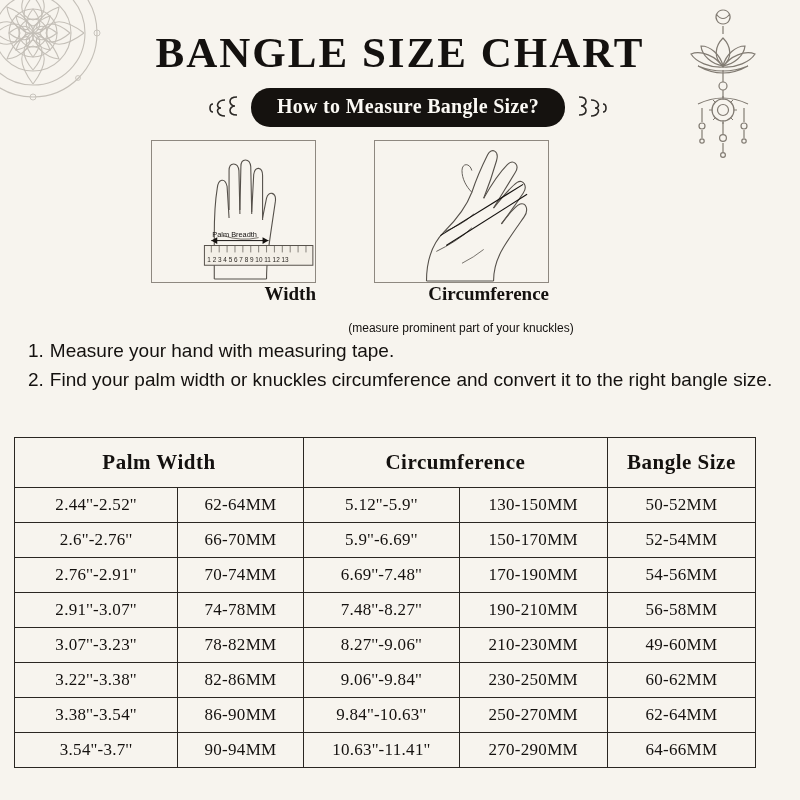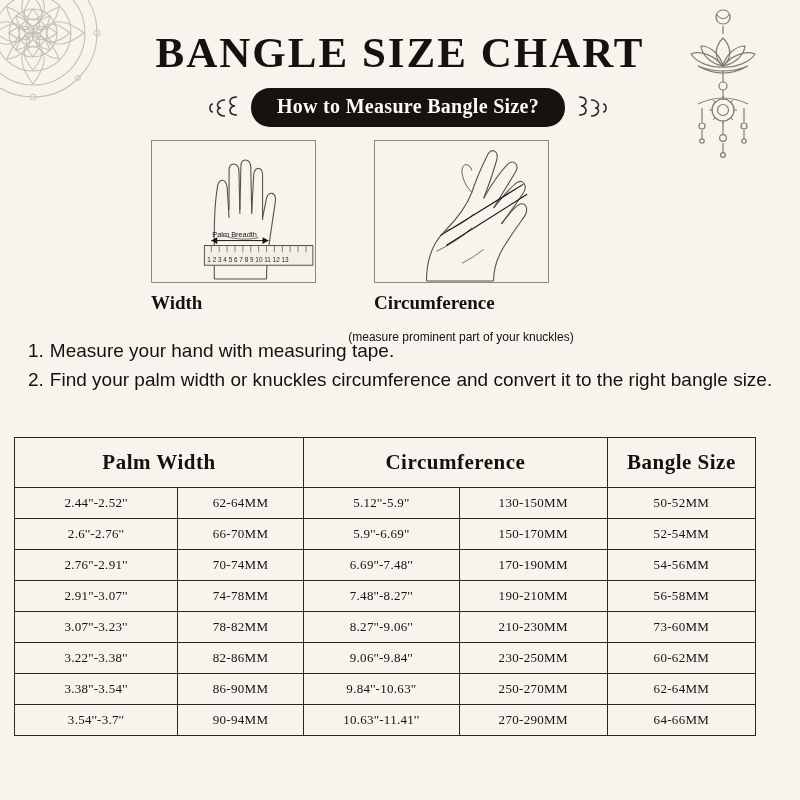--- a/index.html
+++ b/index.html
@@ -103,25 +103,24 @@
     border: 1px solid #8e8880;
     background: #f7f4ee;
     box-sizing: border-box;
     overflow: hidden;
   }
   .illus-frame.wide {
     width: 175px;
   }
   .illus-box.wide { width: 175px; }
   .illus-cap {
-    text-align: left;
+    text-align: right;
     font-family: "Liberation Serif", serif;
     font-size: 19px;
     font-weight: 700;
-    margin-top: 9px;
     color: #14110f;
   }
   .illus-sub {
     text-align: center;
     font-size: 12px;
     margin-top: 16px;
     color: #14110f;
   }
 
   
@@ -158,21 +157,21 @@
     border: 1px solid #2a2622;
     color: #14110f;
   }
   thead th {
     font-size: 21px;
     font-weight: 700;
     padding: 12px 4px;
     letter-spacing: .5px;
   }
   tbody td {
-    font-size: 13px;
+    font-size: 17px;
     padding: 7px 4px;
     text-align: center;
     letter-spacing: .3px;
   }
   .col1 { width: 22%; }
   .col2 { width: 17%; }
   .col3 { width: 21%; }
   .col4 { width: 20%; }
   .col5 { width: 20%; }
 </style>
@@ -424,21 +423,21 @@
           <td>74-78MM</td>
           <td>7.48''-8.27''</td>
           <td>190-210MM</td>
           <td>56-58MM</td>
         </tr>
         <tr>
           <td>3.07''-3.23''</td>
           <td>78-82MM</td>
           <td>8.27''-9.06''</td>
           <td>210-230MM</td>
-          <td>73-60MM</td>
+          <td>49-60MM</td>
         </tr>
         <tr>
           <td>3.22''-3.38''</td>
           <td>82-86MM</td>
           <td>9.06''-9.84''</td>
           <td>230-250MM</td>
           <td>60-62MM</td>
         </tr>
         <tr>
           <td>3.38''-3.54''</td>

